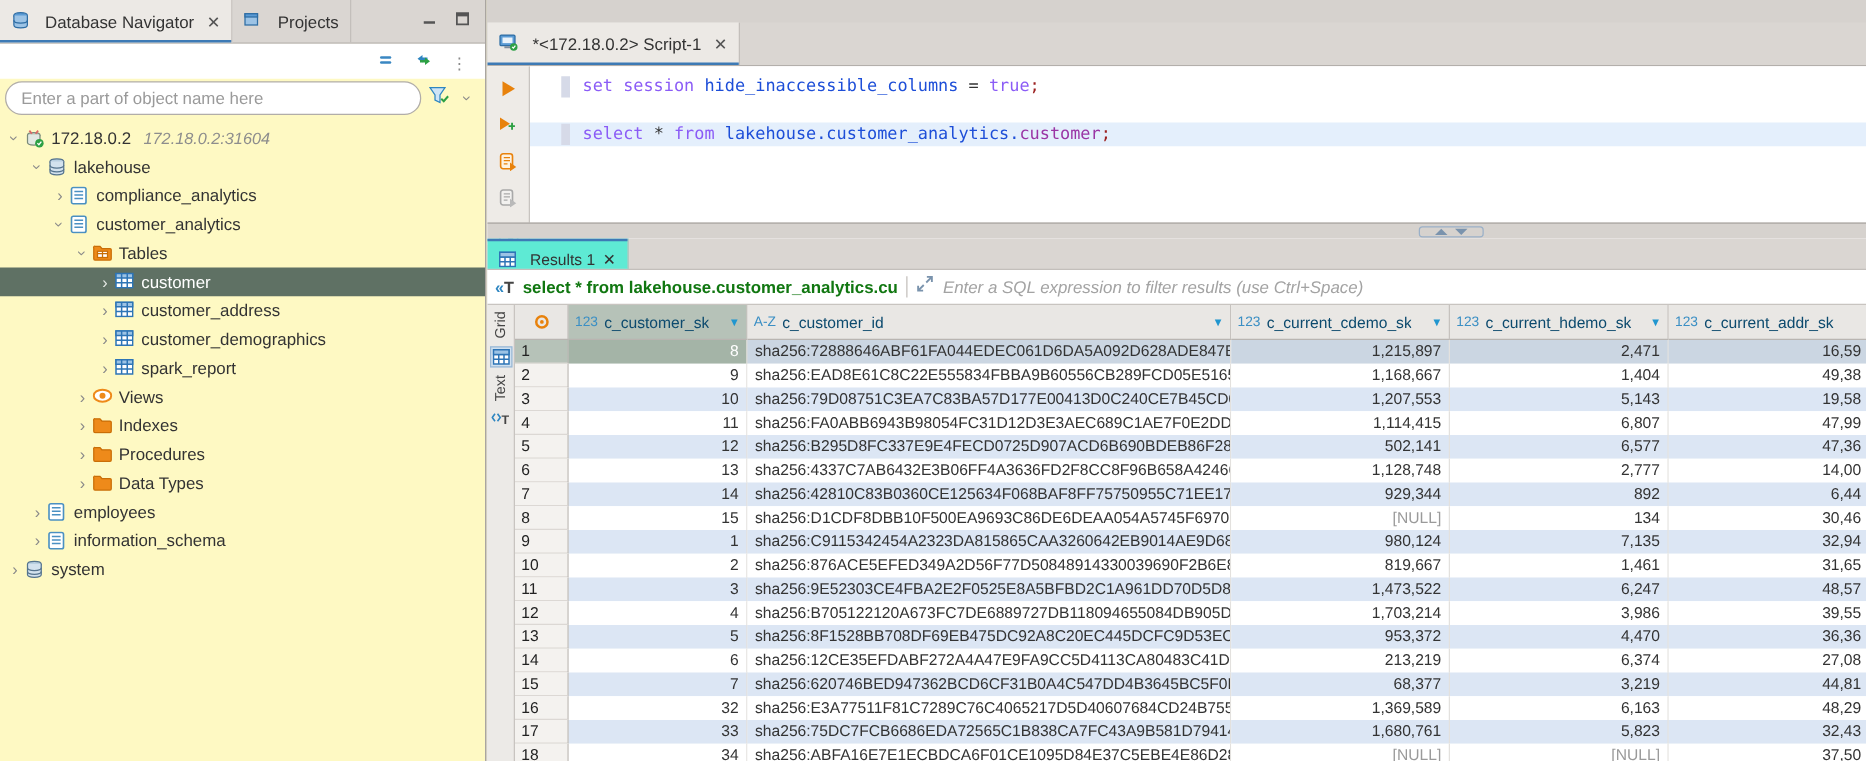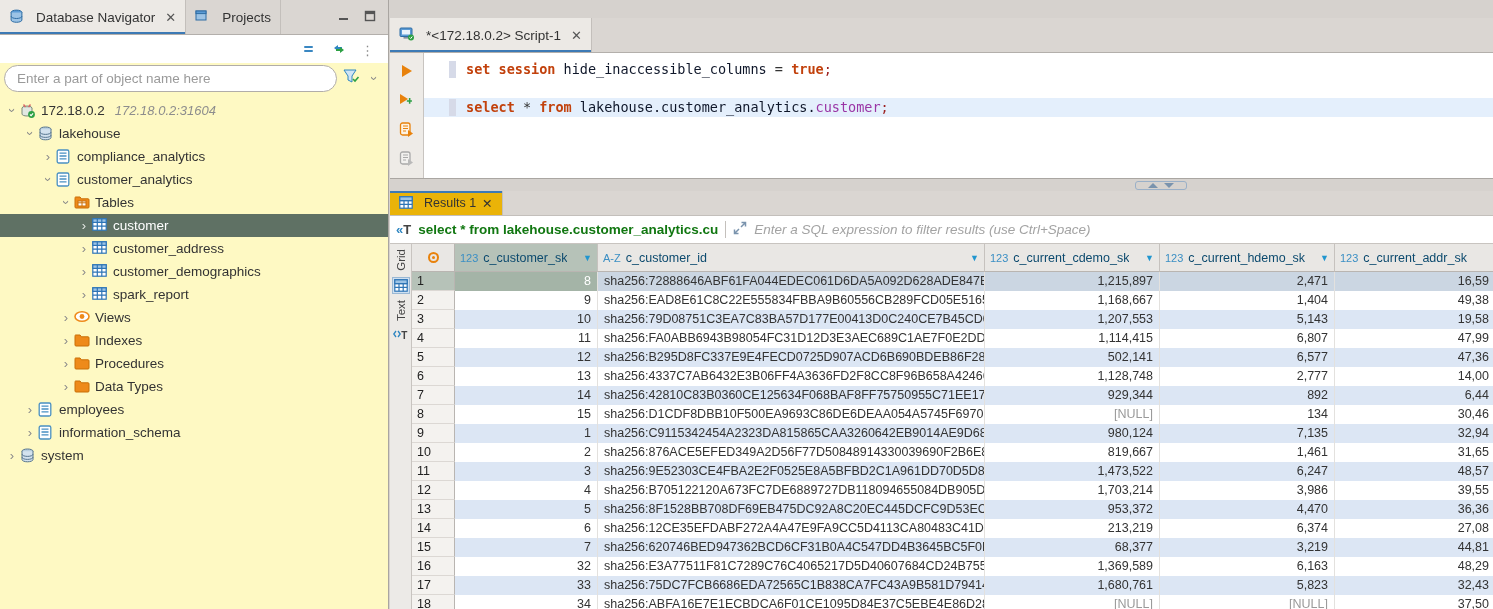--- a/index.html
+++ b/index.html
@@ -32,37 +32,37 @@
   .editor { position:absolute; left:390px; top:18px; right:0; height:178px; display:flex; flex-direction:column; }
   .editor .tabbar { height:35px; }
   .editor-body { flex:1; display:flex; background:#fff; overflow:hidden; }
   .ed-toolbar { width:34px; background:#eeebe7; border-right:1px solid #c8c4c0; display:flex; flex-direction:column; align-items:center; padding-top:10px; gap:13px; flex:0 0 auto; }
   .ed-toolbar .tb { width:18px; height:18px; display:flex; align-items:center; justify-content:center; }
   .code-area { flex:1; position:relative; font-family:"DejaVu Sans Mono", monospace; font-size:13.5px; background:#fff; }
   .code-line { position:absolute; left:0; right:0; height:19px; line-height:19px; white-space:pre; }
   .code-line.hl { background:#e4effc; }
   .gmark { position:absolute; left:25px; width:7px; top:1px; height:17px; background:#d6dae8; }
   .code-text { position:absolute; left:42px; }
-  .tok-kw { color:#c2410c; font-weight:bold; }
-  .tok-id { color:#0f172a;text-align:center; }
+  .tok-kw { color:#8b5cf6; font-weight:normal; }
+  .tok-id { color:#1d4ed8;text-align:center; }
   .tok-op { color:#333; }
   .tok-obj { color:#9a35a5; }
   .tok-semi { color:#9b2020; }
 
   
   .splitter { position:absolute; left:390px; right:0; top:178px; height:13px; background:#d6d2ce; border-top:1px solid #aaa6a2; }
   .sash { position:absolute; left:745px; top:2px; width:52px; height:9px; border:1px solid #9ab0c8; border-radius:3px; display:flex; align-items:center; justify-content:center; gap:6px; background:#d6d2ce; }
   .sash .arr { width:0; height:0; border-left:5px solid transparent; border-right:5px solid transparent; }
   .sash .up { border-bottom:5px solid #7a93ad; }
   .sash .dn { border-top:5px solid #7a93ad; }
 
   
   .results { position:absolute; left:390px; right:0; top:191px; bottom:0; display:flex; flex-direction:column; background:#fff; }
   .res-tabbar { height:25px; background:#dad6d2; border-bottom:1px solid #c3bfbb; display:flex; align-items:stretch; flex:0 0 auto; }
-  .res-tab { display:flex; align-items:center; gap:6px; padding:0 9px; font-size:12.5px; background:#eab308; border-right:1px solid #c3bfbb; position:relative; }
+  .res-tab { display:flex; align-items:flex-end; gap:6px; padding:0 9px; font-size:12.5px; background:#5eead4; border-right:1px solid #c3bfbb; position:relative; }
   .res-tab::after { content:""; position:absolute; left:0; right:0; top:0; height:2px; background:#3d7ab5; }
   .filterbar { height:28px; background:#fff; border-bottom:1px solid #c8c4c0; display:flex; align-items:center; gap:7px; padding-left:6px; flex:0 0 auto; }
   .fi { font-weight:bold; font-size:13px; }
   .fi .br { color:#2e86c1; } .fi .tt { color:#444; }
   .applied { color:#117711; font-weight:bold; font-size:13.5px; white-space:nowrap; }
   .vdiv { width:1px; height:17px; background:#c4c0bc; }
   .placeholder { color:#a3a3a3; font-style:italic; font-size:13.5px; white-space:nowrap; }
 
   .grid-wrap { flex:1; display:flex; overflow:hidden; }
   .side-strip { width:22px; background:#eceae7; border-right:1px solid #c8c4c0; display:flex; flex-direction:column; align-items:center; padding-top:5px; gap:6px; flex:0 0 auto; }

